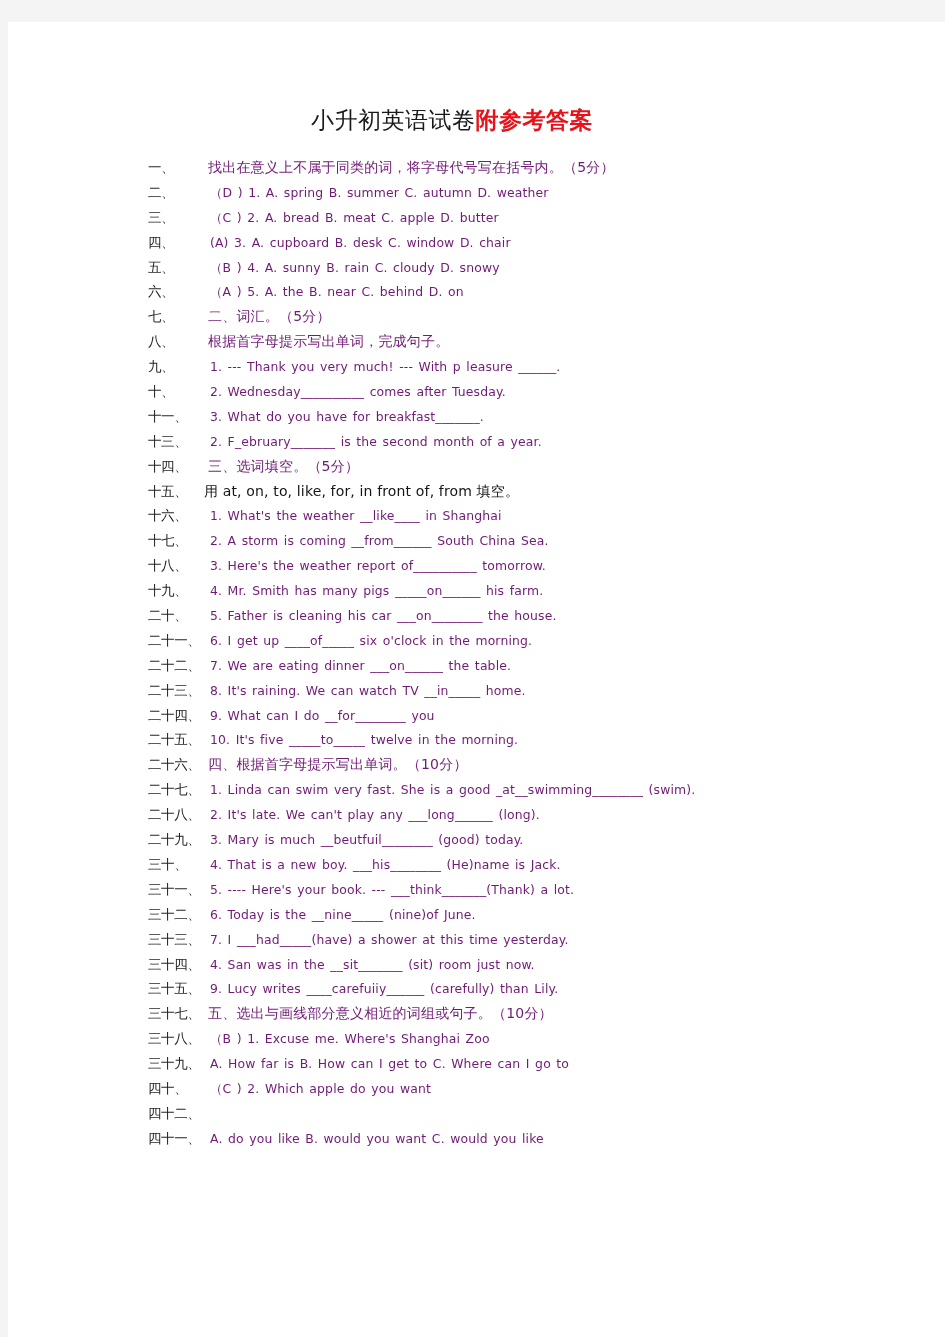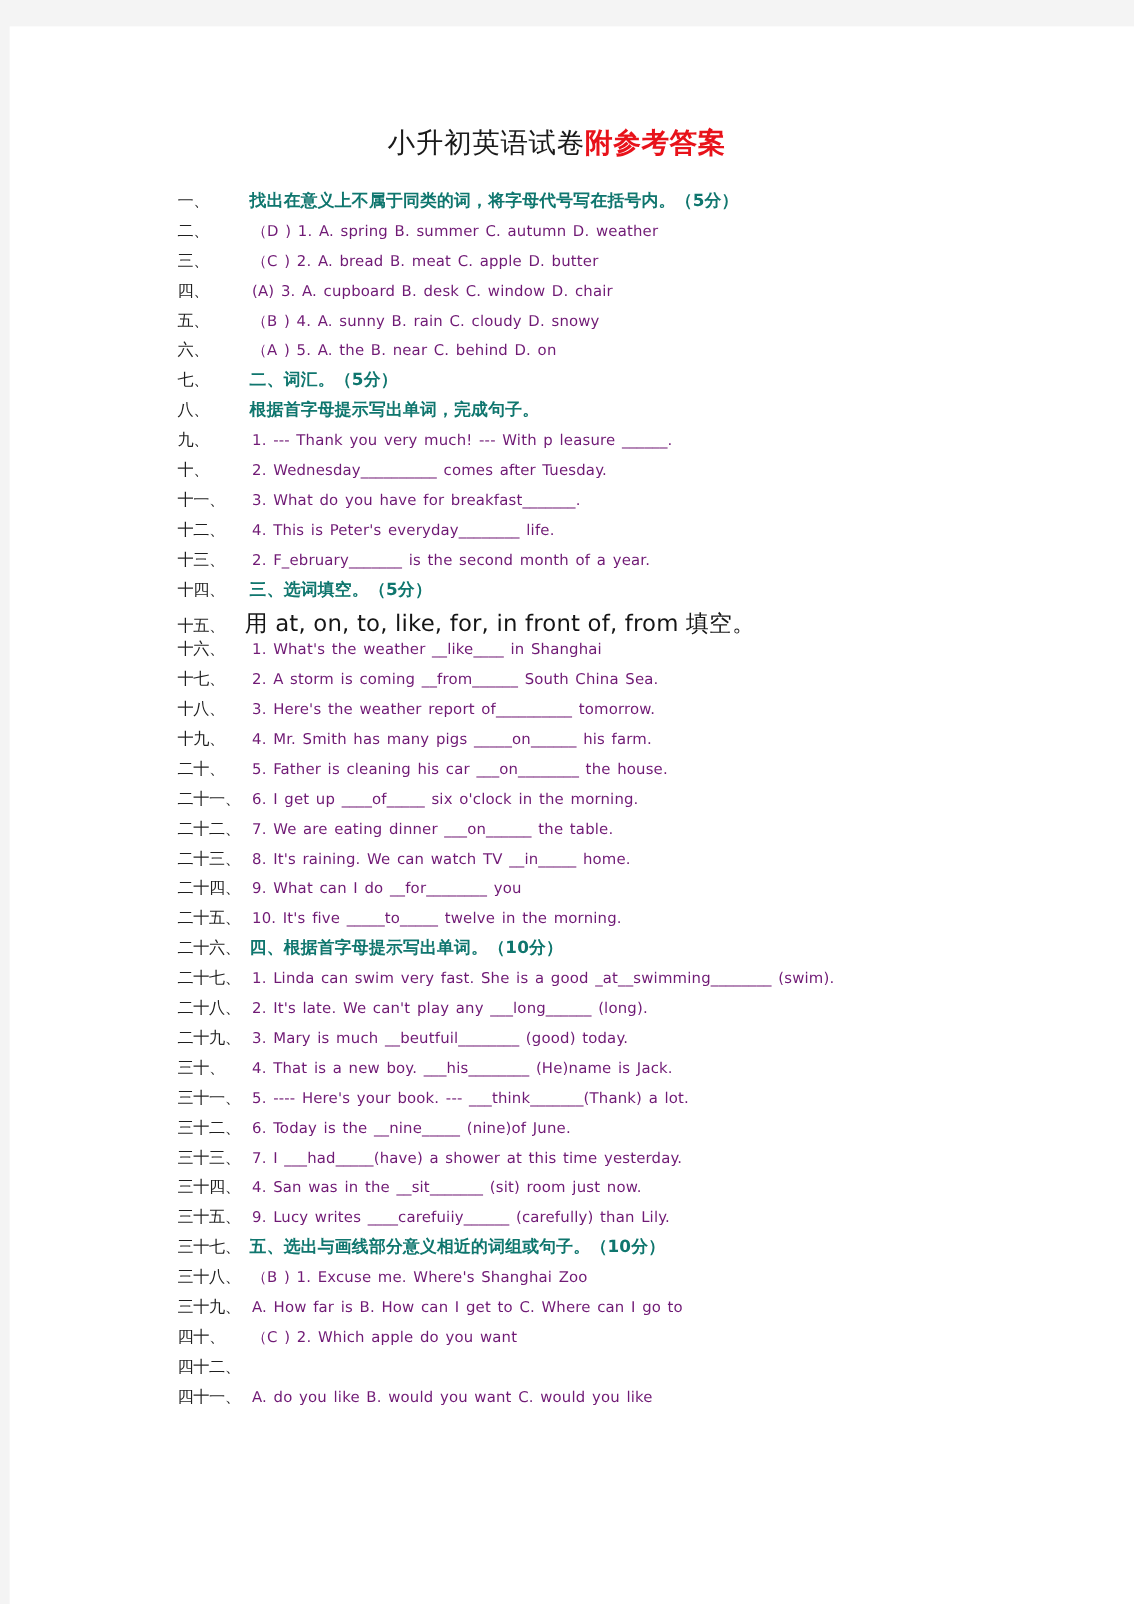--- a/index.html
+++ b/index.html
@@ -23,25 +23,25 @@
     position: absolute;
     left: 8px;
     top: 22px;
     width: 937px;
     height: 1315px;
     background: #ffffff;
     box-sizing: border-box;
   }
   #doc-title {
     position: absolute;
-    left: 16px;
+    left: 4px;
     top: 83px;
     width: 880px;
     text-align: center;
-    font-family: Liberation Serif, serif;
+    font-family: Liberation Sans, sans-serif;
     font-size: 23px;
     line-height: 30px;
     white-space: nowrap;
   }
   #doc-title .t-black {
     color: #1a1a1a;
     font-weight: 400;
     letter-spacing: 0.5px;
   }
   #doc-title .t-red {
@@ -81,25 +81,24 @@
     font-size: 12.4px;
     word-spacing: 1.4px;
     padding-left: 6px;
   }
   
   .line.cn .ltext {
     font-size: 14px;
     letter-spacing: 0.2px;
     word-spacing: 0;
     padding-left: 4px;
-    color: #0f766e;
-    font-weight: bold;
+    color: #701a75;
   }
   .line.mixed .ltext {
-    font-size: 19px;
+    font-size: 14px;
     padding-left: 0px;
     color: #151515;
   }
   .line.empty .ltext { padding-left: 0; }
 </style>
 </head>
 <body>
 
 <div id="viewport">
   <div id="page">
@@ -147,24 +146,20 @@
         </div>
         <div class="line en">
           <span class="lnum">十、</span>
           <span class="ltext">2. Wednesday__________ comes after Tuesday.</span>
         </div>
         <div class="line en">
           <span class="lnum">十一、</span>
           <span class="ltext">3. What do you have for breakfast_______.</span>
         </div>
         <div class="line en">
-          <span class="lnum">十二、</span>
-          <span class="ltext">4. This is Peter's everyday________ life.</span>
-        </div>
-        <div class="line en">
           <span class="lnum">十三、</span>
           <span class="ltext">2. F_ebruary_______ is the second month of a year.</span>
         </div>
         <div class="line cn">
           <span class="lnum">十四、</span>
           <span class="ltext">三、选词填空。（5分）</span>
         </div>
         <div class="line mixed">
           <span class="lnum">十五、</span>
           <span class="ltext">用 at, on, to, like, for, in front of, from 填空。</span>

